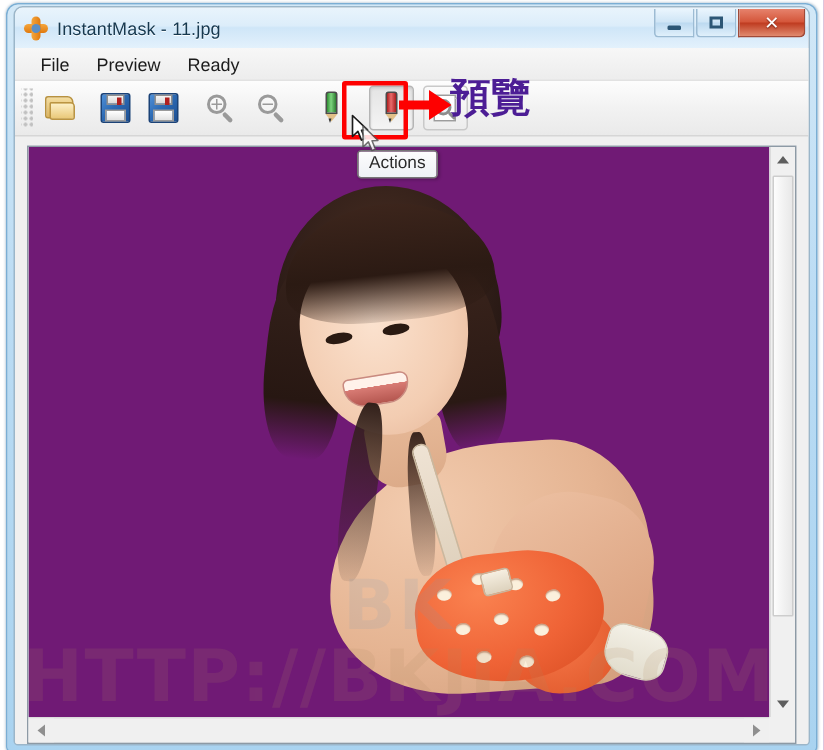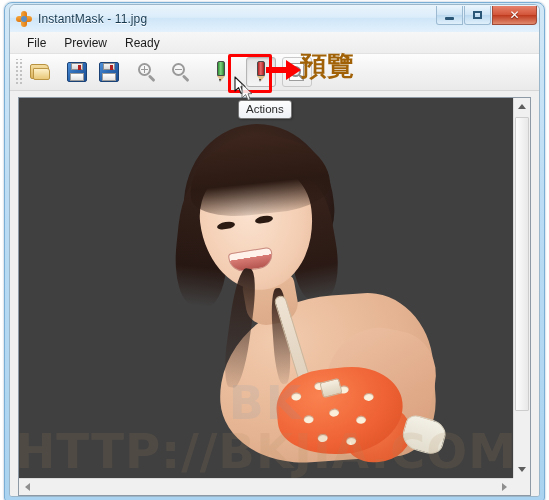--- a/index.html
+++ b/index.html
@@ -215,42 +215,42 @@
   .cursor{
     position:absolute;width:12px;height:19px;pointer-events:none;z-index:60;
   }
   .cursor svg{display:block;}
   
   .ann-box{
     position:absolute;border:3px solid #fe0000;border-radius:2px;z-index:55;
   }
   .ann-arrow{position:absolute;z-index:55;}
   .ann-text{
-    position:absolute;z-index:55;color:#a16207;
+    position:absolute;z-index:55;color:#4c1d95;
     font-family:"DejaVu Sans","Liberation Sans",sans-serif;
     font-size:27px;font-weight:bold;line-height:1;white-space:nowrap;
   }
   
   .tooltip{
     position:absolute;z-index:58;
     background:linear-gradient(to bottom,#fdfdfd,#eef1f5);
     border:1px solid #767676;border-radius:3px;
     padding:2px 7px 3px 7px;font-size:11.5px;color:#2a2a2a;
     box-shadow:1px 1px 2px rgba(0,0,0,.22);
     white-space:nowrap;
   }
   
   .canvas-wrap{
     flex:1 1 auto;position:relative;margin:6px 8px 0 8px;
     border:1px solid #8d9aa5;background:#ffffff;box-sizing:border-box;
     overflow:hidden;
   }
   .canvas-inner{
     position:absolute;left:0;top:0;right:17px;bottom:17px;
-    background:#404040;overflow:hidden;
+    background:#701a75;overflow:hidden;
   }
   
   .sb-v{
     position:absolute;right:0;top:0;bottom:17px;width:17px;
     background:#f0f0f0;border-left:1px solid #dcdcdc;box-sizing:border-box;
   }
   .sb-h{
     position:absolute;left:0;right:17px;bottom:0;height:17px;
     background:#f0f0f0;border-top:1px solid #dcdcdc;box-sizing:border-box;
   }

